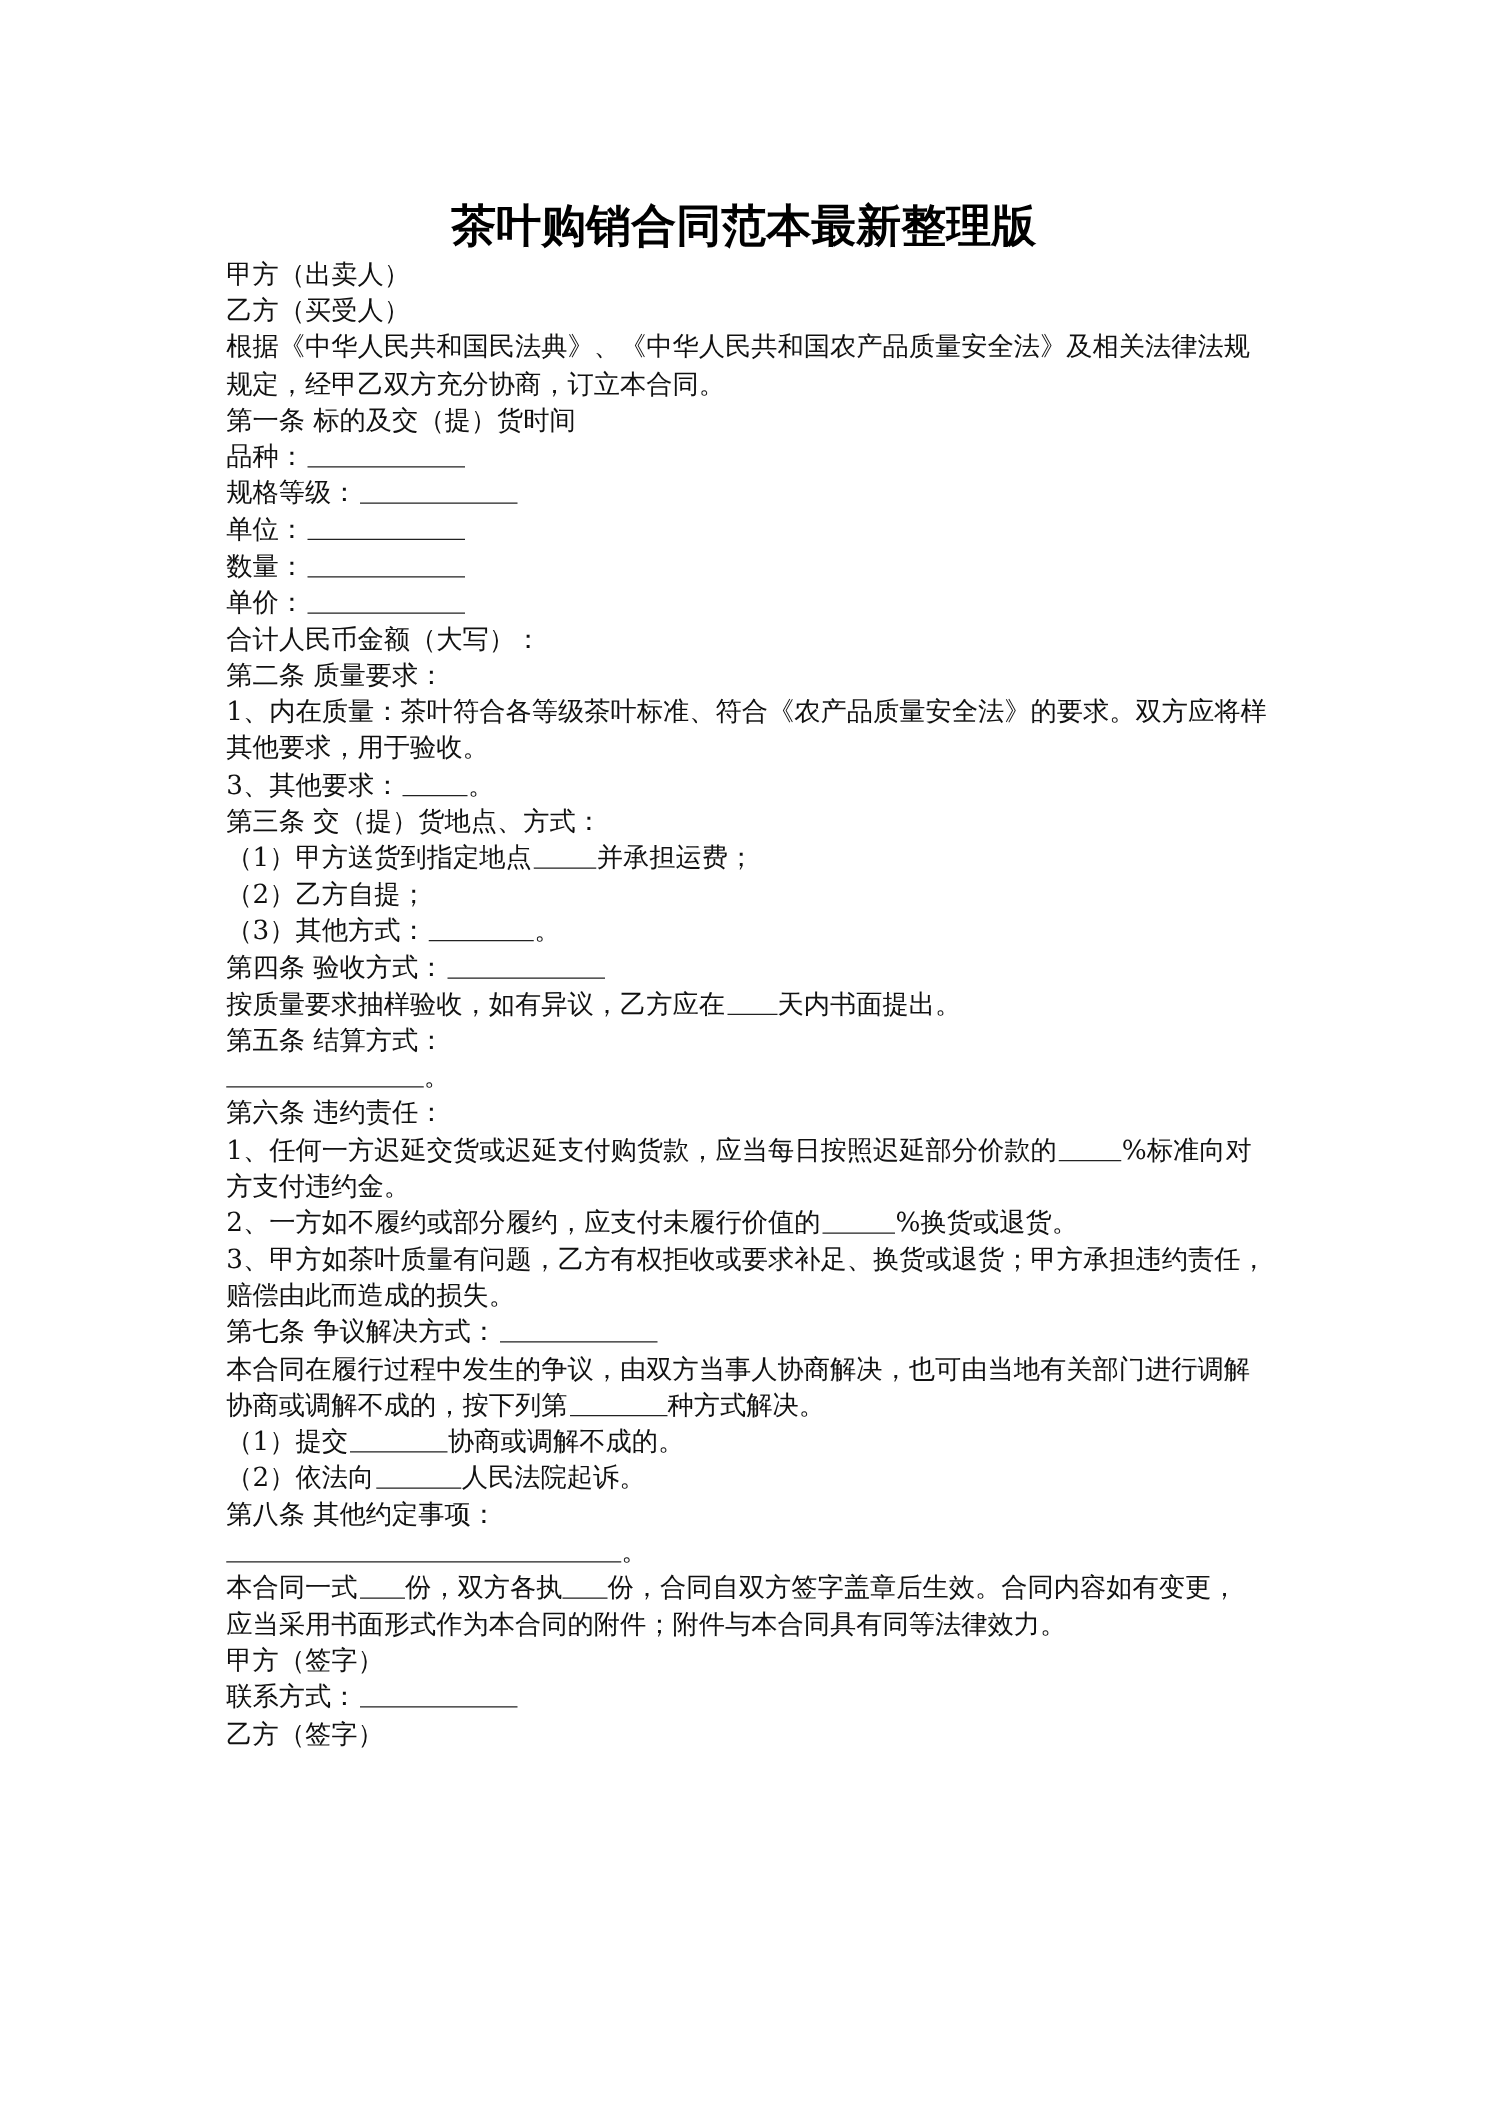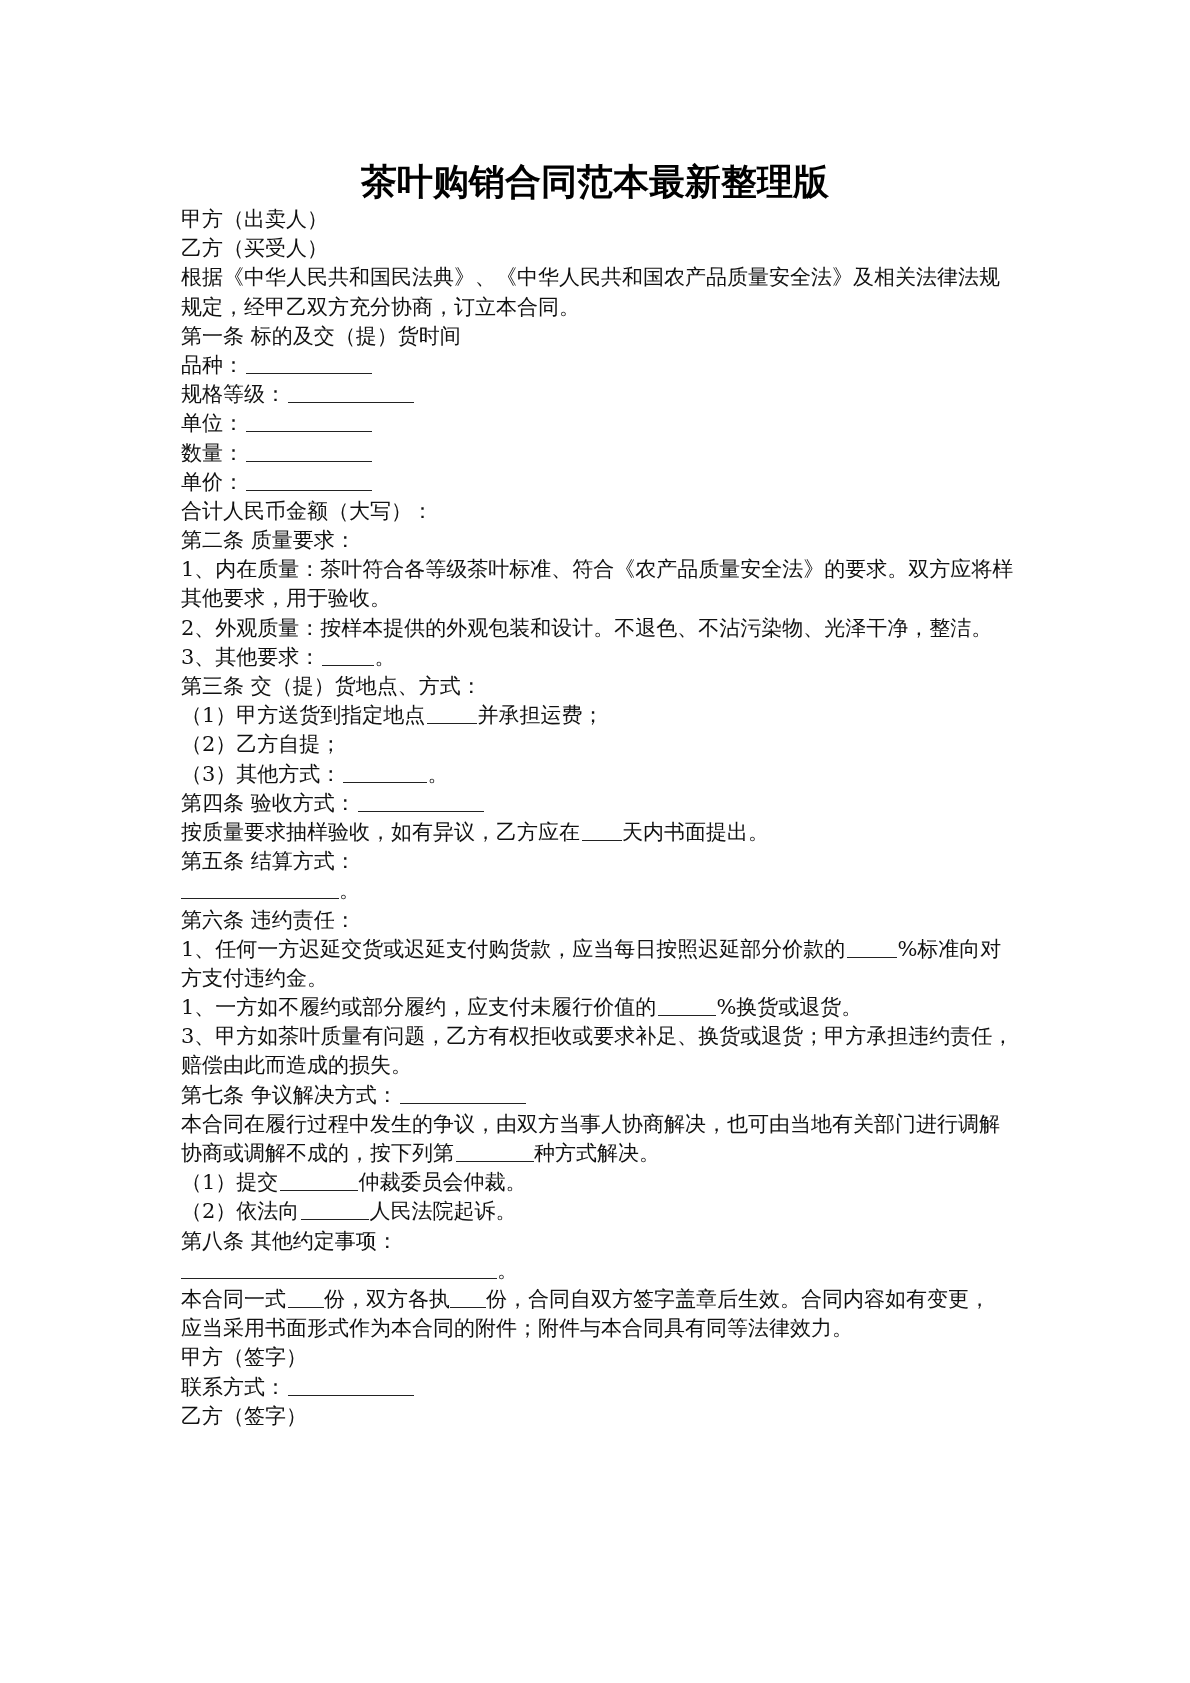--- a/index.html
+++ b/index.html
@@ -70,40 +70,39 @@
       <div class="line"><span>第一条  标的及交（提）货时间</span></div>
       <div class="line"><span>品种：</span><span class="blank" style="width: 126px; margin-left: 2px;"></span></div>
       <div class="line"><span>规格等级：</span><span class="blank" style="width: 126px; margin-left: 2px;"></span></div>
       <div class="line"><span>单位：</span><span class="blank" style="width: 126px; margin-left: 2px;"></span></div>
       <div class="line"><span>数量：</span><span class="blank" style="width: 126px; margin-left: 2px;"></span></div>
       <div class="line"><span>单价：</span><span class="blank" style="width: 126px; margin-left: 2px;"></span></div>
       <div class="line"><span>合计人民币金额（大写）：</span></div>
       <div class="line"><span>第二条  质量要求：</span></div>
       <div class="line"><span>1、内在质量：茶叶符合各等级茶叶标准、符合《农产品质量安全法》的要求。双方应将样</span></div>
       <div class="line"><span>其他要求，用于验收。</span></div>
-      <div class="line"><span>2、外观质量：按样本提供的外观包装和设计。不退色、不沾污染物、光泽干净，整洁。</span></div>
       <div class="line"><span>3、其他要求：</span><span class="blank" style="width: 52px; margin-left: 2px;"></span><span>。</span></div>
       <div class="line"><span>第三条  交（提）货地点、方式：</span></div>
       <div class="line"><span>（1）甲方送货到指定地点</span><span class="blank" style="width: 50px; margin-left: 2px;"></span><span>并承担运费；</span></div>
       <div class="line"><span>（2）乙方自提；</span></div>
       <div class="line"><span>（3）其他方式：</span><span class="blank" style="width: 84px; margin-left: 2px;"></span><span>。</span></div>
       <div class="line"><span>第四条  验收方式：</span><span class="blank" style="width: 126px; margin-left: 2px;"></span></div>
       <div class="line"><span>按质量要求抽样验收，如有异议，乙方应在</span><span class="blank" style="width: 40px; margin-left: 2px;"></span><span>天内书面提出。</span></div>
       <div class="line"><span>第五条  结算方式：</span></div>
       <div class="line"><span></span><span class="blank" style="width: 158px; margin-left: 0px;"></span><span>。</span></div>
       <div class="line"><span>第六条  违约责任：</span></div>
       <div class="line"><span>1、任何一方迟延交货或迟延支付购货款，应当每日按照迟延部分价款的</span><span class="blank" style="width: 50px; margin-left: 2px;"></span><span>%标准向对</span></div>
       <div class="line"><span>方支付违约金。</span></div>
-      <div class="line"><span>1、一方如不履约或部分履约，应支付未履行价值的</span><span class="blank" style="width: 58px; margin-left: 2px;"></span><span>%换货或退货。</span></div>
+      <div class="line"><span>2、一方如不履约或部分履约，应支付未履行价值的</span><span class="blank" style="width: 58px; margin-left: 2px;"></span><span>%换货或退货。</span></div>
       <div class="line"><span>3、甲方如茶叶质量有问题，乙方有权拒收或要求补足、换货或退货；甲方承担违约责任，</span></div>
       <div class="line"><span>赔偿由此而造成的损失。</span></div>
       <div class="line"><span>第七条  争议解决方式：</span><span class="blank" style="width: 126px; margin-left: 2px;"></span></div>
       <div class="line"><span>本合同在履行过程中发生的争议，由双方当事人协商解决，也可由当地有关部门进行调解</span></div>
       <div class="line"><span>协商或调解不成的，按下列第</span><span class="blank" style="width: 78px; margin-left: 2px;"></span><span>种方式解决。</span></div>
-      <div class="line"><span>（1）提交</span><span class="blank" style="width: 78px; margin-left: 2px;"></span><span>仲裁委员会仲裁。</span></div>
+      <div class="line"><span>（1）提交</span><span class="blank" style="width: 78px; margin-left: 2px;"></span><span>协商或调解不成的。</span></div>
       <div class="line"><span>（2）依法向</span><span class="blank" style="width: 68px; margin-left: 2px;"></span><span>人民法院起诉。</span></div>
       <div class="line"><span>第八条  其他约定事项：</span></div>
       <div class="line"><span></span><span class="blank" style="width: 316px; margin-left: 0px;"></span><span>。</span></div>
       <div class="line"><span>本合同一式</span><span class="blank" style="width: 36px; margin-left: 2px;"></span><span>份，双方各执</span><span class="blank" style="width: 36px;"></span><span>份，合同自双方签字盖章后生效。合同内容如有变更，</span></div>
       <div class="line"><span>应当采用书面形式作为本合同的附件；附件与本合同具有同等法律效力。</span></div>
       <div class="line"><span>甲方（签字）</span></div>
       <div class="line"><span>联系方式：</span><span class="blank" style="width: 126px; margin-left: 2px;"></span></div>
       <div class="line"><span>乙方（签字）</span></div>
     </div>
 </div>

